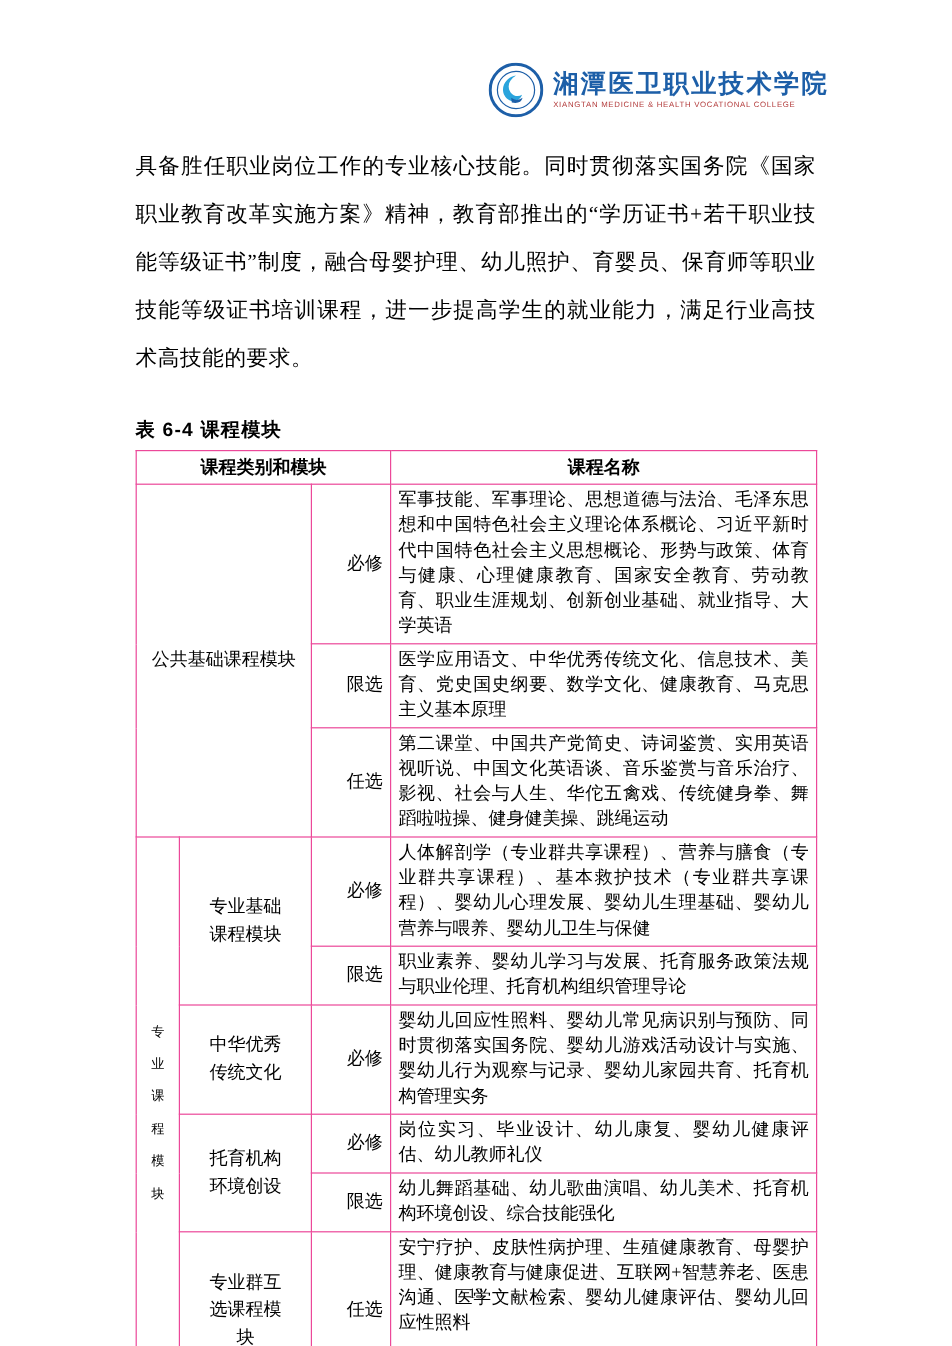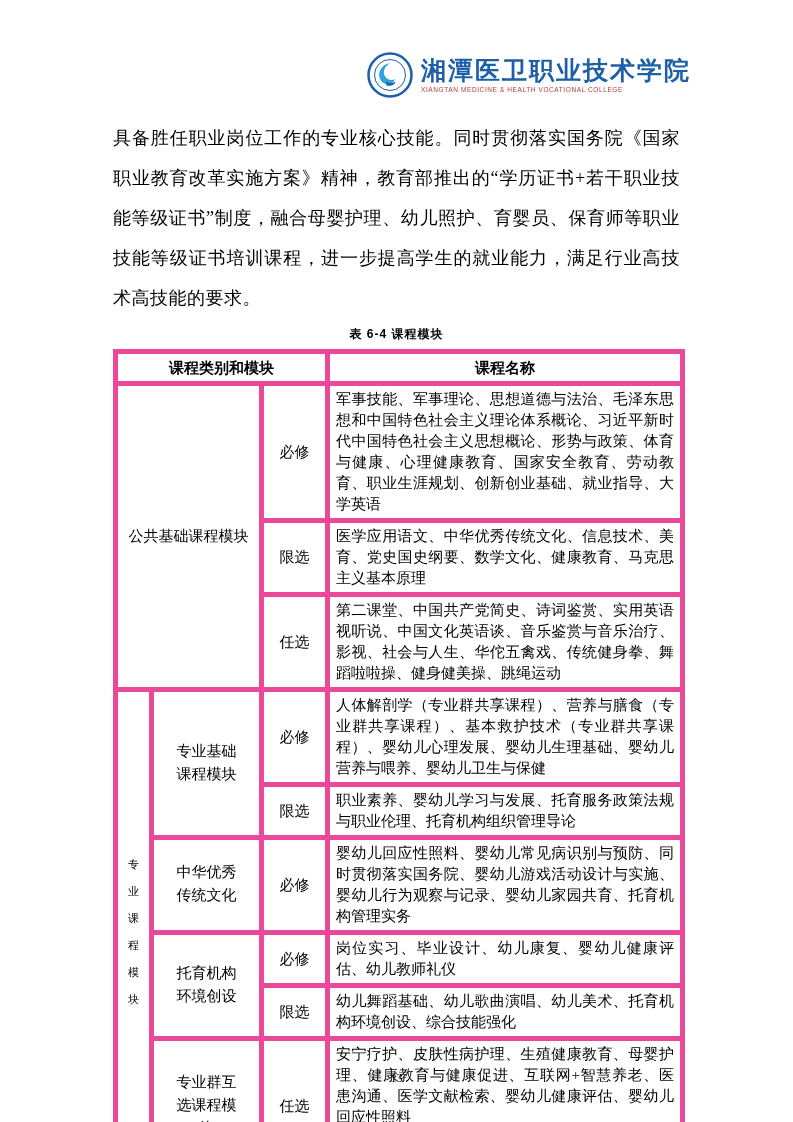--- a/index.html
+++ b/index.html
@@ -9,64 +9,64 @@
     background:#fff;
     font-family:"Liberation Serif","DejaVu Serif",serif;
     color:#000;
     overflow:hidden;
   }
   
   .header{position:absolute;top:52px;right:102px;display:flex;align-items:center;gap:8px;}
   .emblem{width:46px;height:46px;flex:0 0 auto;}
   .logo-text{display:flex;flex-direction:column;justify-content:center;}
   .logo-cn{
-    font-size:25px;font-weight:bold;color:#1d5fa8;
+    font-size:21px;font-weight:bold;color:#1d5fa8;
     letter-spacing:2px;font-family:"Liberation Serif",serif;
     white-space:nowrap;line-height:1.1;
   }
   .logo-en{
     font-size:6.5px;color:#b23a3a;letter-spacing:0.6px;margin-top:2px;
     font-family:"Liberation Sans",sans-serif;white-space:nowrap;
   }
   
   .content{margin:0 113px;}
   .body-text{
     margin:0;padding-top:118px;
     font-size:18px;line-height:40px;
     text-align:justify;text-justify:inter-ideograph;
     letter-spacing:0.5px;
   }
   
   .table-caption{
-    margin-top:8px;margin-bottom:6px;
-    text-align:center;font-weight:bold;font-size:12px;
+    margin-top:30px;margin-bottom:6px;
+    text-align:left;font-weight:bold;font-size:16px;
     font-family:"Liberation Sans","DejaVu Sans",sans-serif;
     letter-spacing:1px;
   }
   table.course-table{
     border-collapse:collapse;width:567px;
     table-layout:fixed;
     border:1.5px solid #000;
   }
   .course-table th,.course-table td{
-    border:5px solid #ec4899;
+    border:1px solid #ec4899;
     vertical-align:middle;
     padding:3px 6px;
     font-size:15px;line-height:21px;
   }
   .course-table th{
     font-family:"Liberation Sans","DejaVu Sans",sans-serif;
     font-weight:bold;text-align:center;padding:3px 2px;
   }
   td.cat{text-align:center;padding:3px 2px;}
   td.cat .wrap{width:68px;margin:0 auto;word-break:break-all;line-height:23px;font-family:Liberation Mono, monospace;}
   td.cat .wrap-wide{margin:16px auto;line-height:23px;}
   td.vertical{text-align:center;padding:2px 0;}
   td.vertical .vstack{width:1em;margin:16px auto;word-break:break-all;line-height:27px;font-size:11px;}
-  td.type{text-align:center;}
+  td.type{text-align:right;}
   td.courses{text-align:justify;text-justify:inter-ideograph;}
   td.courses .note-line{margin-top:20px;text-align:left;}
   
   .page-number{
     position:absolute;bottom:36px;left:0;width:100%;
     text-align:center;font-size:12px;
   }
 </style>
 </head>
 <body>

